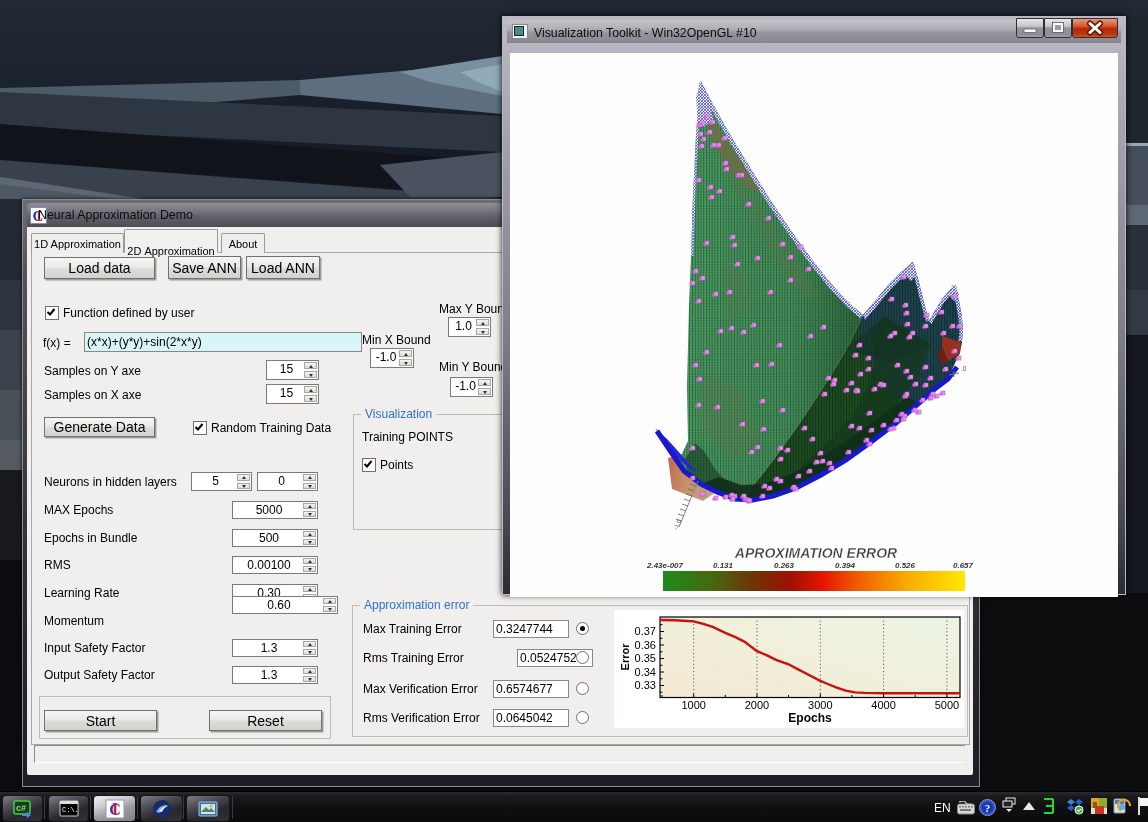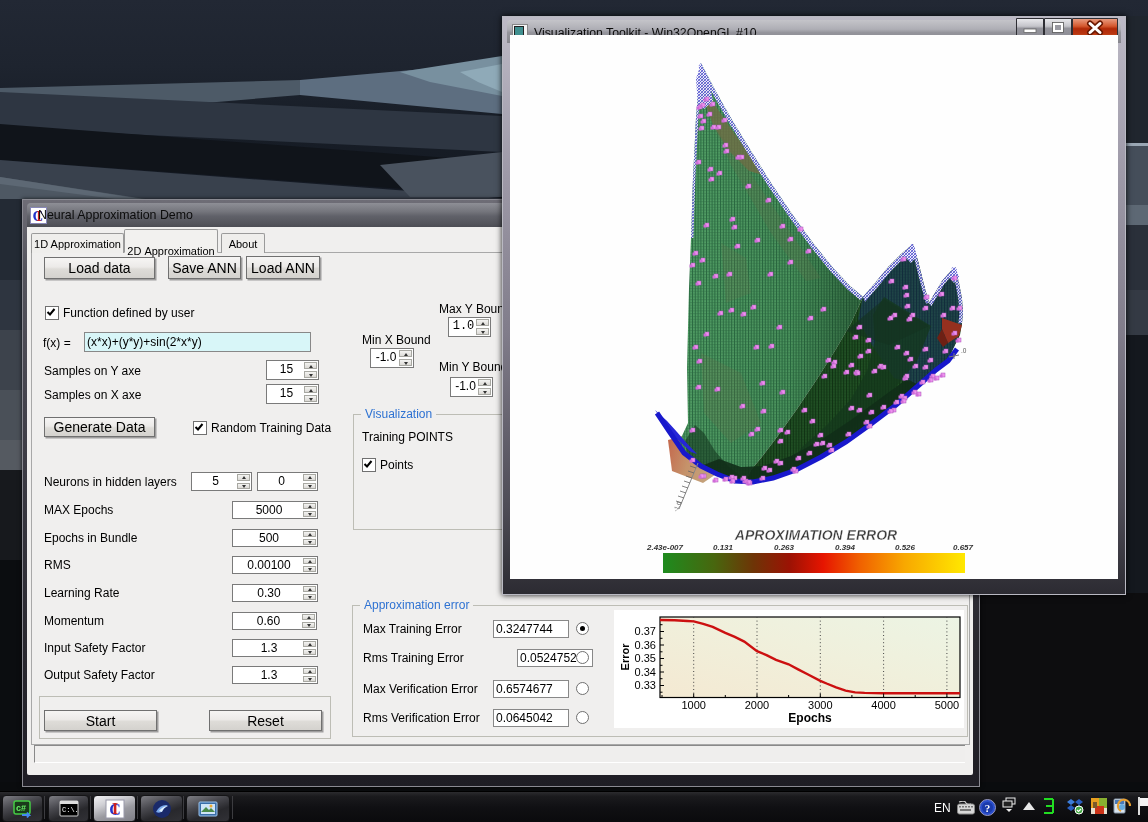--- a/index.html
+++ b/index.html
@@ -89,21 +89,21 @@
 <div class="btn" style="left:21px;top:57px;width:111px;height:22px;">Load data</div>
 <div class="btn" style="left:145px;top:56px;width:73px;height:23px;">Save ANN</div>
 <div class="btn" style="left:223px;top:56px;width:74px;height:23px;">Load ANN</div>
 <div class="cb" style="left:22px;top:106px;">
         <svg width="10" height="10" viewBox="0 0 10 10">
           <path d="M1.5,5 L4,7.5 L8.5,2" stroke="#000" stroke-width="2" fill="none"></path>
         </svg>
       </div>
 <div class="label" style="left:40px;top:106px;">Function defined by user</div>
 <div class="label" style="left:20px;top:136px;">f(x) =</div>
-<div class="tb" style="left:61px;top:132px;width:227px;height:20px;background:#d8f6f8;">(x*x)+(y*y)+sin(2*x*y)</div>
+<div class="tb" style="left:61px;top:132px;width:278px;height:20px;background:#d8f6f8;">(x*x)+(y*y)+sin(2*x*y)</div>
 <div class="label" style="left:21px;top:164px;">Samples on Y axe</div>
 <div class="nud" style="left:243px;top:160px;width:53px;height:20px;">
         <span>15</span>
         <div class="sp">
           <i class="up"></i>
           <i class="dn"></i>
         </div>
       </div>
 <div class="label" style="left:21px;top:188px;">Samples on X axe</div>
 <div class="nud" style="left:243px;top:184px;width:53px;height:20px;">
@@ -163,21 +163,21 @@
           <i class="dn"></i>
         </div>
       </div>
 <div class="nud" style="left:209px;top:384px;width:86px;height:18px;">
         <span>0.30</span>
         <div class="sp">
           <i class="up"></i>
           <i class="dn"></i>
         </div>
       </div>
-<div class="nud" style="left:209px;top:412px;width:85px;height:18px;">
+<div class="nud" style="left:209px;top:396px;width:106px;height:18px;">
         <span>0.60</span>
         <div class="sp">
           <i class="up"></i>
           <i class="dn"></i>
         </div>
       </div>
 <div class="nud" style="left:209px;top:439px;width:86px;height:18px;">
         <span>1.3</span>
         <div class="sp">
           <i class="up"></i>
@@ -189,21 +189,21 @@
         <div class="sp">
           <i class="up"></i>
           <i class="dn"></i>
         </div>
       </div>
 <div class="groupbox" style="left:16px;top:496px;width:290px;height:41px;"></div>
 <div class="btn" style="left:21px;top:510px;width:113px;height:21px;">Start</div>
 <div class="btn" style="left:186px;top:510px;width:113px;height:21px;">Reset</div>
 <div class="abs" style="left:11px;top:545px;width:930px;height:16px;background:#efeeed;border-top:1px solid #898989;border-left:1px solid #898989;border-bottom:1px solid #fff;"></div>
 <div class="label" style="left:416px;top:102px;">Max Y Bound</div>
-<div class="nud" style="left:425px;top:117px;width:43px;height:20px;font-family:Liberation Mono, monospace;">
+<div class="nud" style="left:425px;top:117px;width:43px;height:20px;">
         <span>1.0</span>
         <div class="sp">
           <i class="up"></i>
           <i class="dn"></i>
         </div>
       </div>
 <div class="label" style="left:339px;top:133px;">Min X Bound</div>
 <div class="nud" style="left:347px;top:148px;width:44px;height:20px;">
         <span>-1.0</span>
         <div class="sp">
@@ -318,21 +318,21 @@
           <rect x="7.5" y="3.5" width="11" height="10" fill="#fff"></rect>
           <rect x="10" y="6" width="6" height="5" fill="#9a9aa2"></rect>
           <rect x="7.5" y="3.5" width="11" height="10" fill="none" stroke="#555" stroke-width="0.8"></rect>
         </svg></div>
   <div class="abs" style="left:569px;top:1px;width:44px;height:18px;border-radius:0 0 3px 3px;border:1px solid #2e2e34;
     background:linear-gradient(180deg,#e89a7e 0%,#d4582e 40%,#b02a08 54%,#b83410 80%,#ca5520 100%);">
     <svg width="44" height="18">
           <path d="M17,4.5 L27,13.5 M27,4.5 L17,13.5" stroke="#6a1800" stroke-width="6" fill="none" stroke-linecap="round"></path>
           <path d="M17,4.5 L27,13.5 M27,4.5 L17,13.5" stroke="#fff" stroke-width="3" fill="none" stroke-linecap="round"></path>
         </svg></div>
-  <div id="vtkclient" class="abs" style="left:7px;top:18px;width:608px;height:544px;background:#fefefe;overflow:hidden;">
+  <div id="vtkclient" class="abs" style="left:7px;top:36px;width:608px;height:544px;background:#fefefe;overflow:hidden;">
 <svg width="608" height="544" style="position:absolute;left:0;top:0;">
 <defs>
 <pattern id="mg" width="2.8" height="2.8" patternUnits="userSpaceOnUse">
  <rect width="2.8" height="2.8" fill="#54a368"></rect>
  <rect x="0" y="0" width="1" height="2.8" fill="#2b6d43"></rect>
  <rect x="1" y="1.3" width="1.8" height="0.7" fill="#38784c"></rect>
 </pattern>
 <pattern id="mgm" width="2.8" height="2.8" patternUnits="userSpaceOnUse">
  <rect width="2.8" height="2.8" fill="#215024"></rect>
  <rect x="0" y="0" width="1" height="2.8" fill="#103213"></rect>

